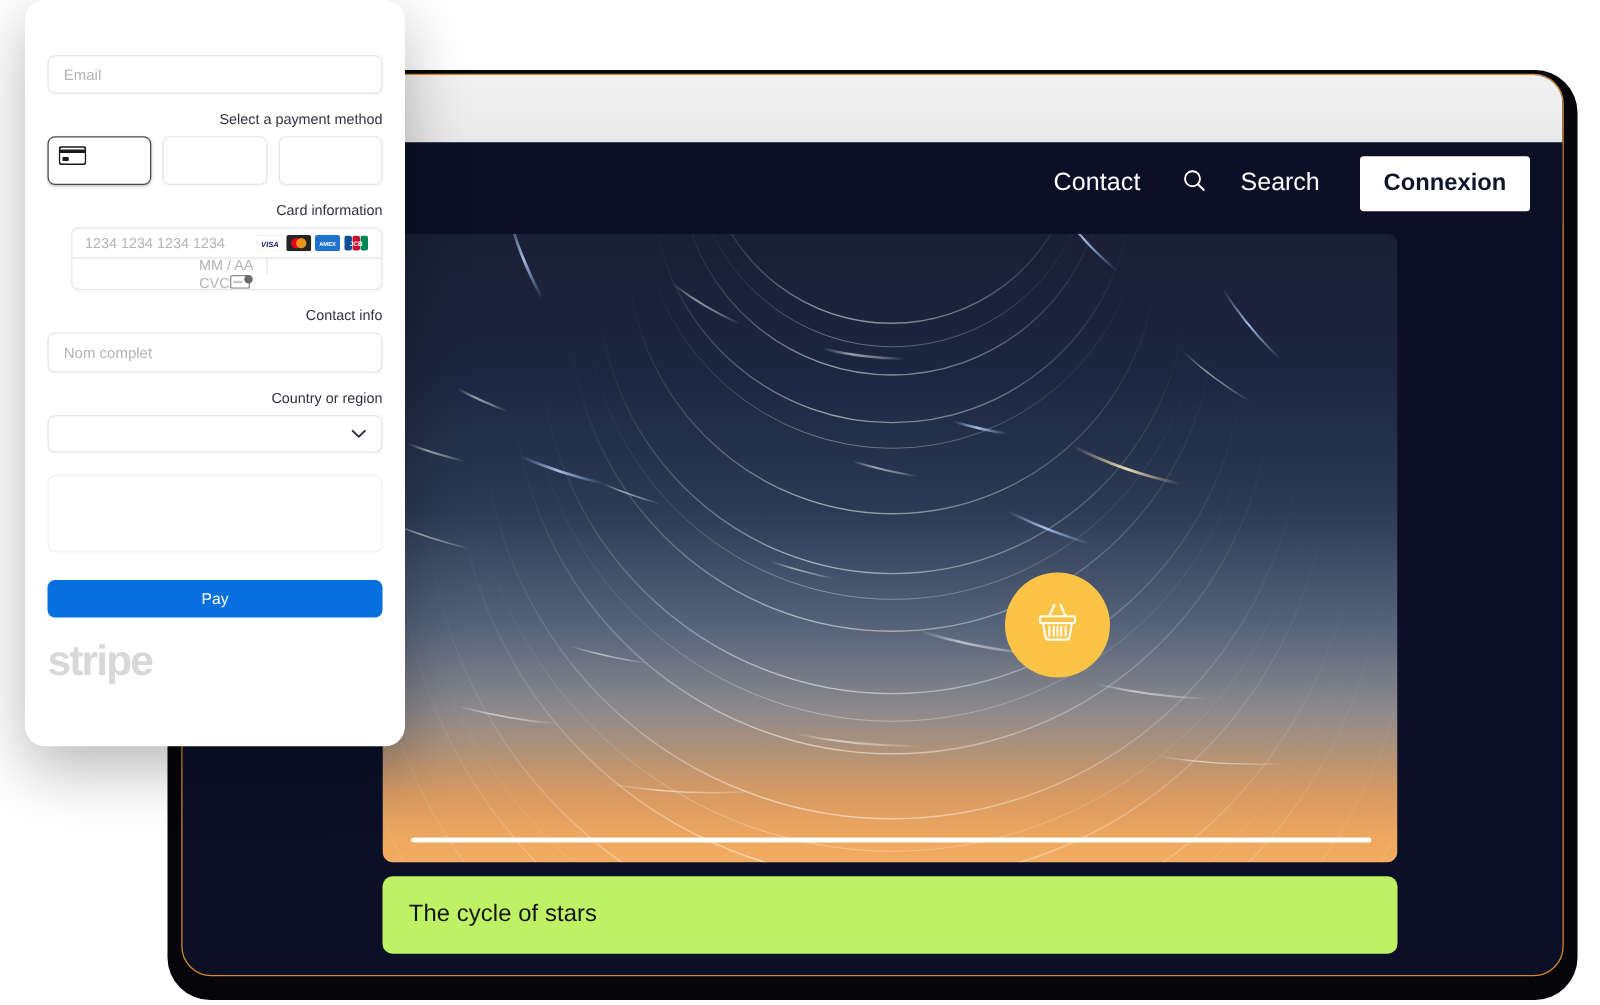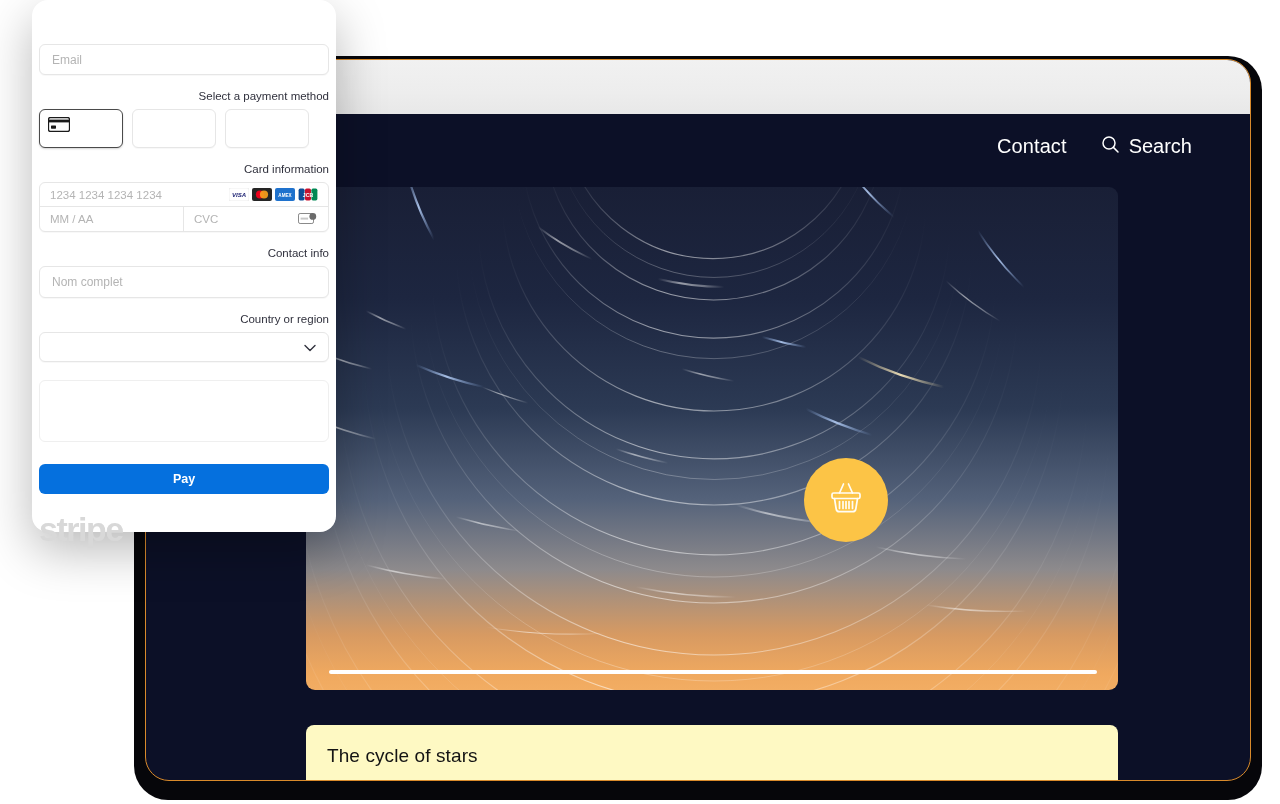--- a/index.html
+++ b/index.html
@@ -87,21 +87,21 @@
     color: #ffffff;
     font-size: 20px;
     letter-spacing: .1px;
     margin-right: 34px;
     cursor: pointer;
     white-space: nowrap;
   }
 
   .nav-search {
     display: flex;
-    gap: 9px;
+    gap: 27px;
     margin-right: 32px;
     cursor: pointer;
   }
   .nav-search .label {
     color: #ffffff;
     font-size: 20px;
     white-space: nowrap;
   }
   .search-glyph { display:block; }
 
@@ -171,44 +171,43 @@
     justify-content: center;
   }
 
   
   .title-card {
     position: absolute;
     left: 160px;
     top: 641px;
     width: 812px;
     height: 62px;
-    background: #fef9c3;
+    background: #bef264;
     border-radius: 8px;
     display: flex;
     align-items: center;
     padding-left: 21px;
-    margin-top: 24px;
   }
   .title-card .text {
     color: #141414;
     font-size: 19px;
     letter-spacing: .1px;
   }
 
   
   .stripe-card {
     position: absolute;
-    left: 32px;
+    left: 20px;
     top: 0px;
     width: 304px;
-    height: 532px;
+    height: 597px;
     background: #ffffff;
     border-radius: 16px;
     box-shadow: 0 18px 50px rgba(0,0,0,.28);
-    padding: 0 7px;
+    padding: 0 18px;
   }
 
   .fld {
     width: 100%;
     height: 32px;
     border: 1px solid #e6e6e6;
     border-radius: 6px;
     background: #fff;
     box-shadow: 0 1px 1px rgba(0,0,0,.03);
     display: flex;
@@ -253,33 +252,34 @@
     top: 7px;
   }
 
   
   .card-group {
     border: 1px solid #e6e6e6;
     border-radius: 6px;
     overflow: hidden;
     background: #fff;
     box-shadow: 0 1px 1px rgba(0,0,0,.03);
+    margin-left: 19px;
   }
   .card-row {
     height: 24px;
     display: flex;
     align-items: center;
     padding: 0 10px;
     font-size: 11.5px;
     color: #b4b4b4;
   }
   .card-row.top { border-bottom: 1px solid #e6e6e6; }
   .card-row .grow { flex: 1 1 auto; }
   .brand-logos { display: flex; gap: 3px; align-items: center; }
-  .card-row.split { padding: 0; }
+  .card-row.split { padding: 0; flex-direction: column; }
   .half {
     flex: 1 1 50%;
     height: 100%;
     display: flex;
     align-items: center;
     padding: 0 10px;
     font-size: 11.5px;
     color: #b4b4b4;
   }
   .half.left { border-right: 1px solid #e6e6e6; }
@@ -309,21 +309,21 @@
 
   .pay-btn {
     margin-top: 22px;
     width: 100%;
     height: 30px;
     background: #0570de;
     color: #ffffff;
     border: none;
     border-radius: 6px;
     font-size: 12.5px;
-    font-weight: 700;
+    font-weight: 400;
     cursor: pointer;
     font-family: "Liberation Sans", sans-serif;
   }
 
   .stripe-mark {
     margin-top: 18px;
     text-align: left;
     color: #d8d8d8;
     font-size: 34px;
     font-weight: 800;
@@ -358,20 +358,21 @@
         <div class="nav-search">
           <span class="search-glyph">
             <svg width="19" height="19" viewBox="0 0 19 19">
               <circle cx="8" cy="8" r="6" fill="none" stroke="#ffffff" stroke-width="1.5"></circle>
               <line x1="12.4" y1="12.4" x2="17" y2="17" stroke="#ffffff" stroke-width="1.5" stroke-linecap="round"></line>
             </svg>
           </span>
           <span class="label">Search</span>
         </div>
 
+        <button class="btn-login">Connexion</button>
       </div>
 
       <div class="hero-wrap">
         <div class="hero-sky"></div>
 
         <div class="trails">
           <svg viewBox="0 0 812 503" preserveAspectRatio="none">
             <defs>
               <linearGradient id="tg" x1="0" y1="0" x2="1" y2="0">
                 <stop offset="0%" stop-color="#ffffff" stop-opacity="0"></stop>

